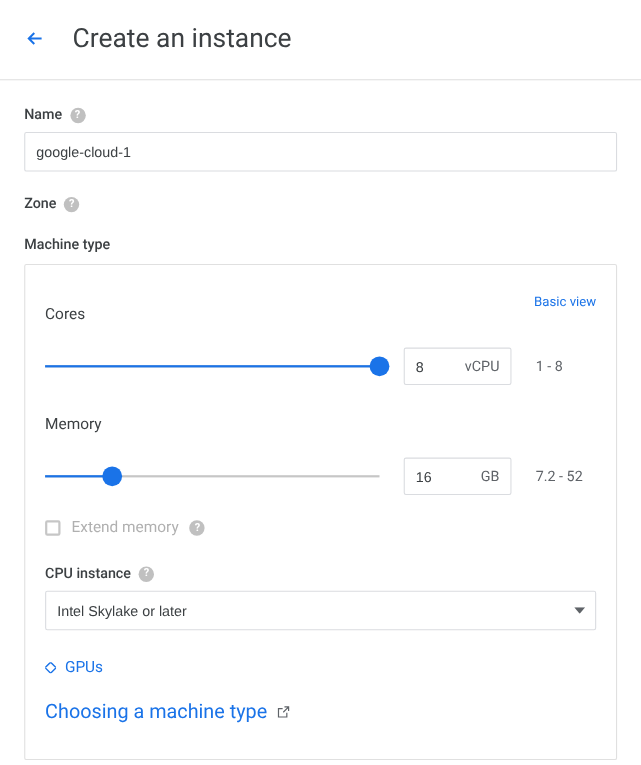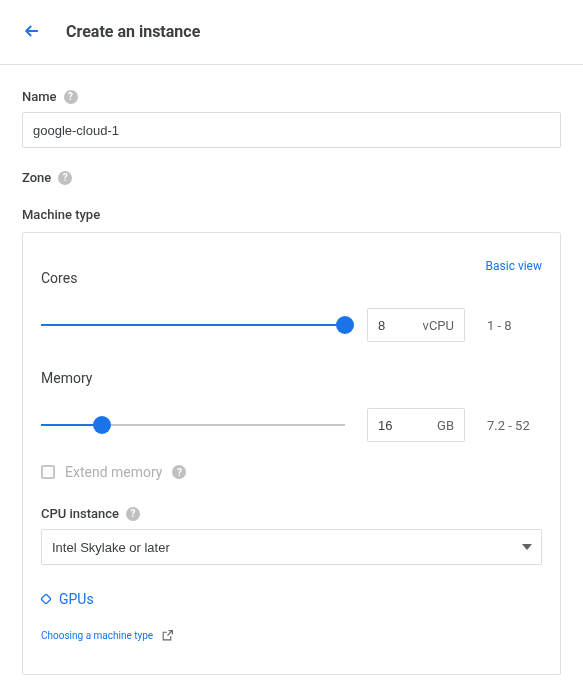--- a/index.html
+++ b/index.html
@@ -17,22 +17,22 @@
     }
     .back-arrow {
       color: #1a73e8;
       cursor: pointer;
       margin-right: 24px;
       display: flex;
       align-items: center;
     }
     .back-arrow svg { width: 20px; height: 20px; }
     .page-title {
-      font-size: 16px;
-      font-weight: 700;
+      font-size: 24px;
+      font-weight: 400;
       color: #3c4043;
     }
     .content {
       padding: 24px 22px 20px;
     }
     .field-group { margin-bottom: 22px; }
     .field-label {
       font-size: 13px;
       font-weight: 500;
       color: #3c4043;
@@ -197,21 +197,21 @@
       display: flex;
       align-items: center;
       color: #1a73e8;
       font-size: 14px;
       cursor: pointer;
       margin-bottom: 22px;
     }
     .gpus-toggle .chev { margin-right: 8px; display: flex; flex-direction: column; }
     .gpus-toggle svg { width: 10px; height: 5px; display: block; }
     .link-row {
-      font-size: 10px;
+      font-size: 18px;
       margin-bottom: 14px;
       display: flex;
       align-items: center;
     }
     .link-row a {
       color: #1a73e8;
       text-decoration: none;
       cursor: pointer;
     }
     .ext-icon {

